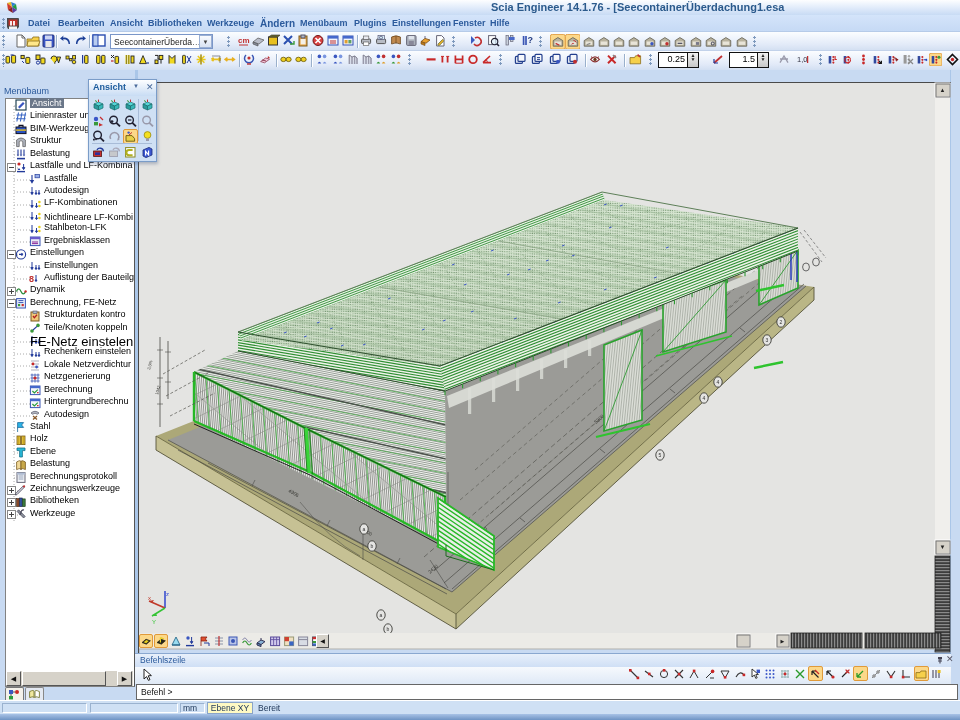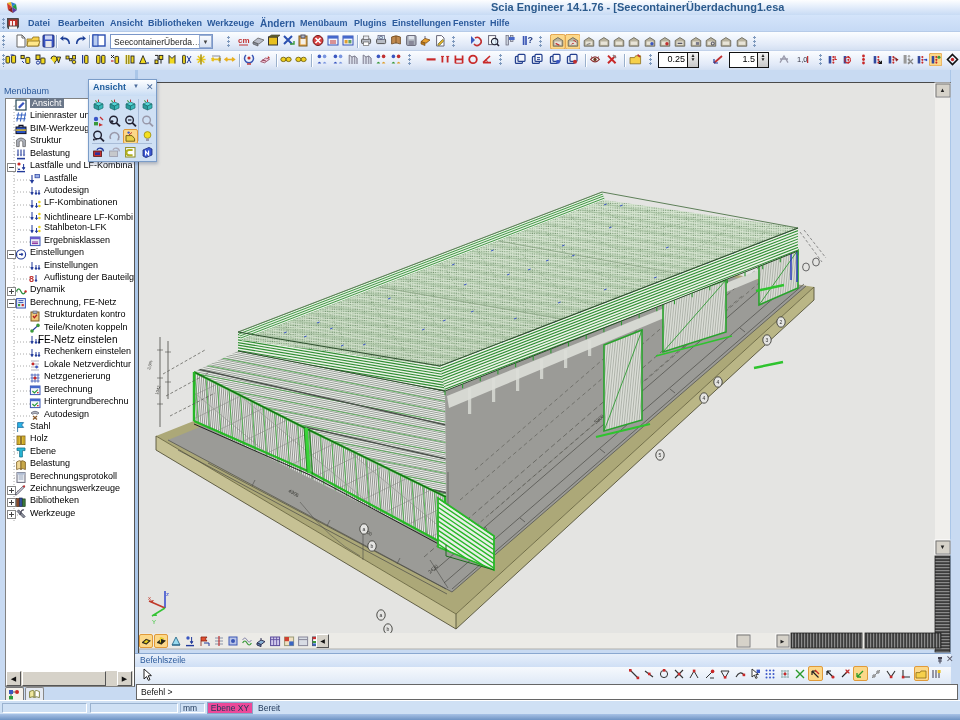--- a/index.html
+++ b/index.html
@@ -661,21 +661,21 @@
       <circle cx="9" cy="3.4" r="1.8" fill="#3a9a3a"></circle>
       <path d="M4 8 L8 4.4" stroke="#223a9a" stroke-width="1.2"></path>
     </svg>
 <div class="abs" style="left:38px;top:223.6px;font-size:9px;color:#000;white-space:nowrap">Teile/Knoten koppeln</div>
 <svg class="ic" style="left:2px;top:242.5px" width="22" height="2" viewBox="0 0 22 2">
       <path d="M6 1 h19" stroke="#aaa" stroke-width="1" stroke-dasharray="1 2"></path>
     </svg>
 <svg class="ic" style="left:23px;top:236.48px" width="12" height="12" viewBox="0 0 12 12">
       <path d="M3 2 v6 M3 9.6 L1.8 7.6 h2.4z M7 5 v3.4 M7 9.6 l-1-1.6h2z M10 5 v3.4 M10 9.6 L9 8 h2z" fill="#223a9a" stroke="#223a9a" stroke-width="1"></path>
     </svg>
-<div class="abs" style="left:32px;top:236.0px;font-size:10px;color:#000;white-space:nowrap">FE-Netz einstelen</div>
+<div class="abs" style="left:24px;top:236.0px;font-size:13px;color:#000;white-space:nowrap">FE-Netz einstelen</div>
 <svg class="ic" style="left:2px;top:254.9px" width="22" height="2" viewBox="0 0 22 2">
       <path d="M6 1 h19" stroke="#aaa" stroke-width="1" stroke-dasharray="1 2"></path>
     </svg>
 <svg class="ic" style="left:23px;top:248.9px" width="12" height="12" viewBox="0 0 12 12">
       <path d="M3 2 v6 M3 9.6 L1.8 7.6 h2.4z M7 5 v3.4 M7 9.6 l-1-1.6h2z M10 5 v3.4 M10 9.6 L9 8 h2z" fill="#223a9a" stroke="#223a9a" stroke-width="1"></path>
     </svg>
 <div class="abs" style="left:38px;top:248.4px;font-size:9px;color:#000;white-space:nowrap">Rechenkern einstelen</div>
 <svg class="ic" style="left:2px;top:267.3px" width="22" height="2" viewBox="0 0 22 2">
       <path d="M6 1 h19" stroke="#aaa" stroke-width="1" stroke-dasharray="1 2"></path>
     </svg>
@@ -1212,21 +1212,21 @@
 <svg class="ic" style="left:930px;top:668px" width="12" height="12" viewBox="0 0 12 12">
     <path d="M3 2 v8 M6 2 v8 M9 2 v8" stroke="#667" stroke-width="1.3"></path>
     <rect x="7.6" y="2" width="3" height="3" fill="#e8c020"></rect>
   </svg>
 <div class="abs" style="left:136px;top:684px;width:822px;height:16px;background:#fff;border:1px solid #666;font-size:8.5px;color:#111;line-height:14px;padding-left:4px">Befehl &gt;</div>
 <div class="abs" style="left:0;top:700px;width:960px;height:14px;background:#cfe0f4;border-top:1px solid #fff"></div>
 <div class="abs" style="left:2px;top:702.5px;width:85px;height:10px;border:1px solid #9ab2cf;border-color:#9ab2cf #fff #fff #9ab2cf"></div>
 <div class="abs" style="left:90px;top:702.5px;width:88px;height:10px;border:1px solid #9ab2cf;border-color:#9ab2cf #fff #fff #9ab2cf"></div>
 <div class="abs" style="left:183px;top:703px;font-size:8.5px;color:#223a5c">mm</div>
 <div class="abs" style="left:180px;top:702.5px;width:25px;height:10px;border:1px solid #9ab2cf;border-color:#9ab2cf #fff #fff #9ab2cf"></div>
-<div class="abs" style="left:207px;top:701.5px;width:46px;height:12px;background:#ec4899;border:1px solid #8aa4c8;font-size:8.5px;color:#223a5c;text-align:center;line-height:11px">Ebene XY</div>
+<div class="abs" style="left:207px;top:701.5px;width:46px;height:12px;background:#fef9c3;border:1px solid #8aa4c8;font-size:8.5px;color:#223a5c;text-align:center;line-height:11px">Ebene XY</div>
 <div class="abs" style="left:258px;top:703px;font-size:8.5px;color:#223a5c">Bereit</div>
 <div class="abs" style="left:0;top:714px;width:960px;height:6px;background:linear-gradient(#a8c2e6,#6f94c4)"></div>
 <div class="abs" style="left:88px;top:79px;width:69px;height:83px;background:#cfe0f4;border:1px solid #7a9cc8;box-shadow:1px 2px 3px rgba(60,80,120,.35)"></div>
 <div class="abs" style="left:89px;top:80px;width:67px;height:16px;background:linear-gradient(#fdfeff,#c8dcf4)"></div>
 <div class="abs" style="left:93px;top:82px;font-size:9px;font-weight:bold;color:#1d5c9c">Ansicht</div>
 <div class="abs" style="left:133px;top:83px;font-size:6px;color:#4a6a9a">▼</div>
 <div class="abs" style="left:146px;top:81.5px;font-size:9px;color:#4a6a9a">✕</div>
 <svg class="ic" style="left:92px;top:99px" width="13" height="13" viewBox="0 0 13 13">
     <path d="M6.5 3 L11 5 6.5 7 2 5z" fill="#55d6d6" stroke="#1a6a6a" stroke-width=".7"></path>
     <path d="M2 5 L6.5 7 v4 L2 9z" fill="#2a9a9a" stroke="#1a6a6a" stroke-width=".7"></path>

